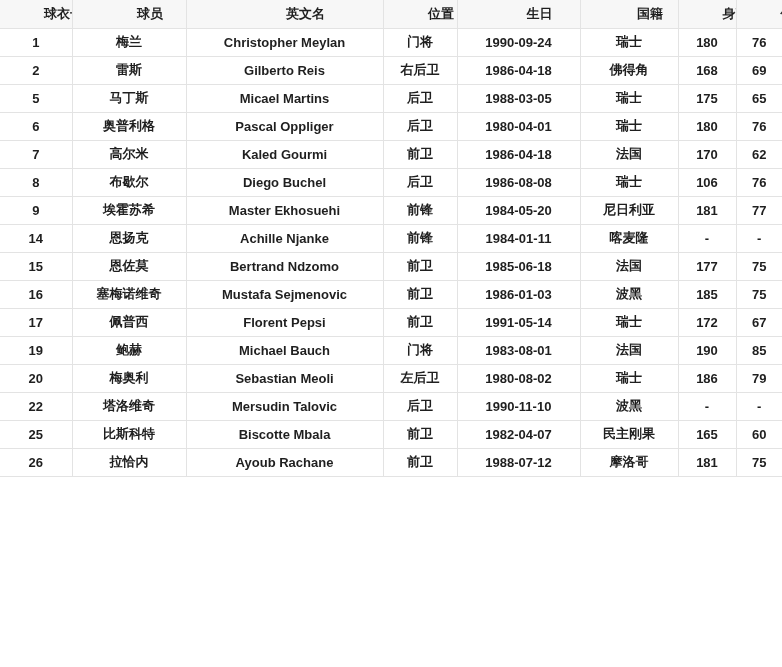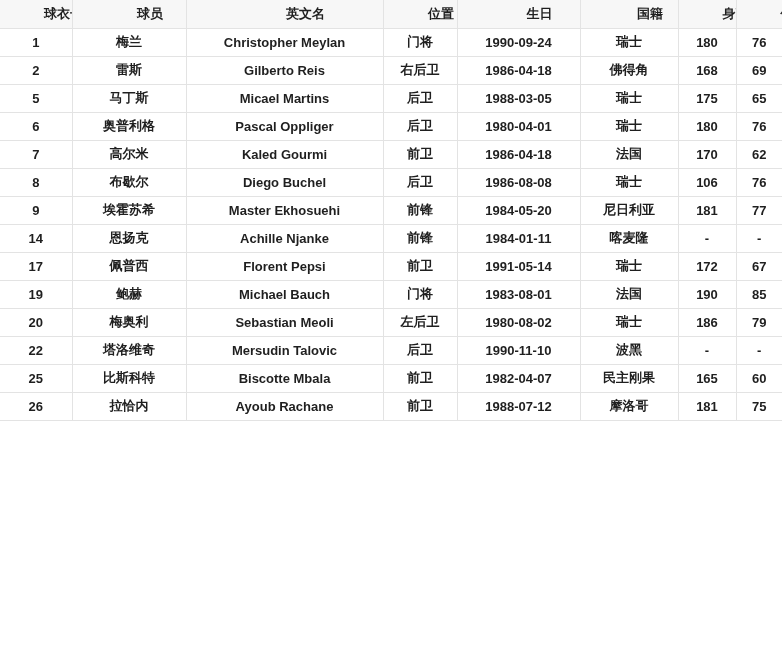--- a/index.html
+++ b/index.html
@@ -153,20 +153,40 @@
           <td>14</td>
           <td>恩扬克</td>
           <td>Achille Njanke</td>
           <td>前锋</td>
           <td>1984-01-11</td>
           <td>喀麦隆</td>
           <td>-</td>
           <td>-</td>
         </tr>
         <tr>
+          <td>15</td>
+          <td>恩佐莫</td>
+          <td>Bertrand Ndzomo</td>
+          <td>前卫</td>
+          <td>1985-06-18</td>
+          <td>法国</td>
+          <td>177</td>
+          <td>75</td>
+        </tr>
+        <tr>
+          <td>16</td>
+          <td>塞梅诺维奇</td>
+          <td>Mustafa Sejmenovic</td>
+          <td>前卫</td>
+          <td>1986-01-03</td>
+          <td>波黑</td>
+          <td>185</td>
+          <td>75</td>
+        </tr>
+        <tr>
           <td>17</td>
           <td>佩普西</td>
           <td>Florent Pepsi</td>
           <td>前卫</td>
           <td>1991-05-14</td>
           <td>瑞士</td>
           <td>172</td>
           <td>67</td>
         </tr>
         <tr>

